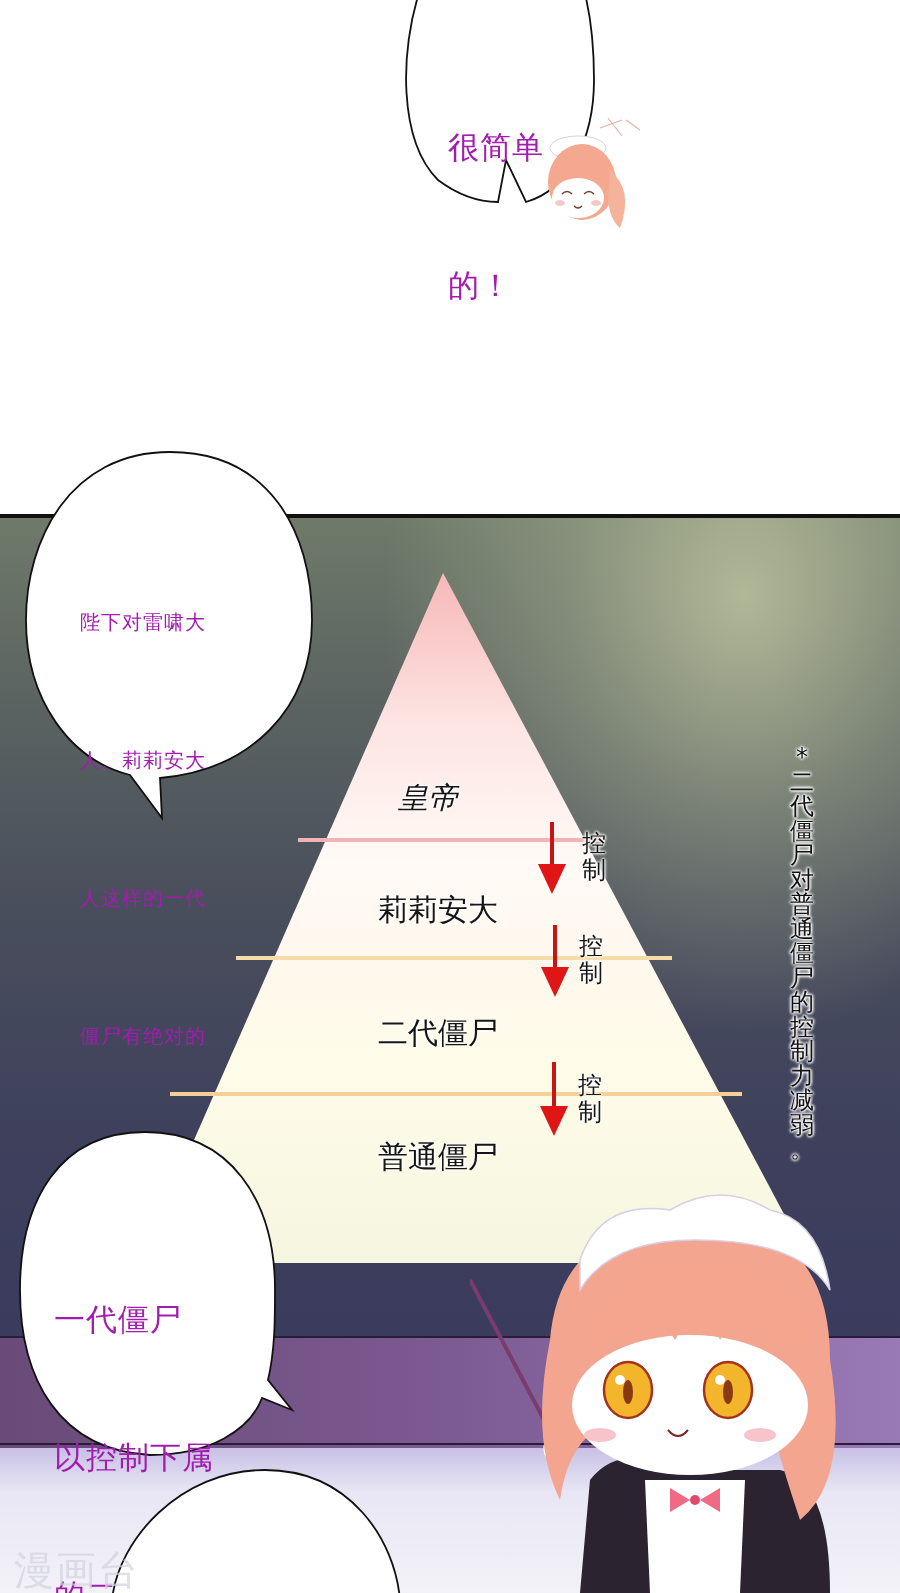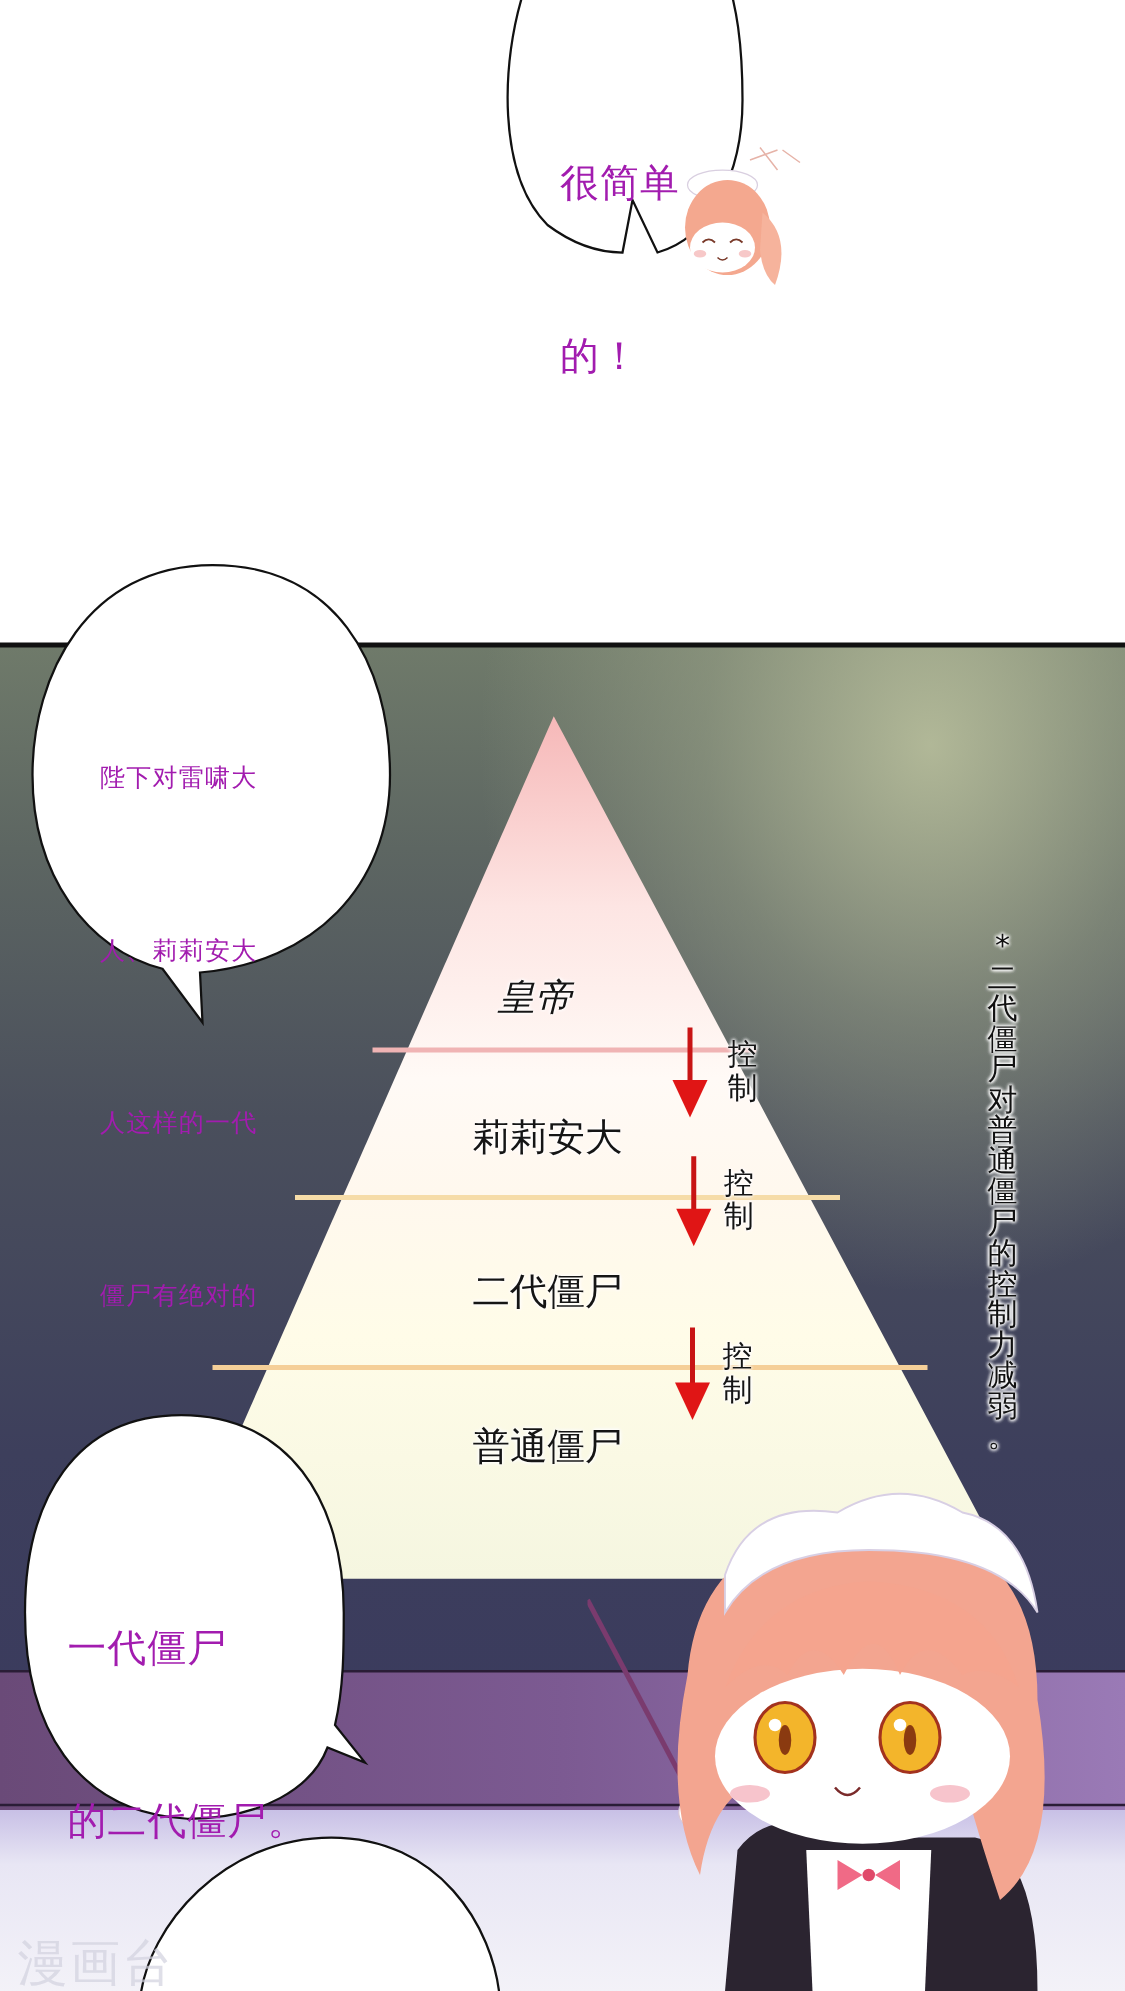--- a/index.html
+++ b/index.html
@@ -145,20 +145,21 @@
   <div>人这样的一代</div>
   <div>僵尸有绝对的</div>
   <div>控制力,</div>
 </div>
 
 <svg class="bubble-svg" style="left:0;top:0;" width="300" height="1460">
   <path d="M145 1132 C60 1132 20 1200 20 1290 C20 1380 60 1450 150 1455 C210 1455 250 1430 262 1398 L292 1410 L268 1380 C275 1350 275 1320 275 1290 C275 1200 230 1132 145 1132 Z" fill="#fff" stroke="#111" stroke-width="1.8"></path>
 </svg>
 <div class="btxt" style="left:54px;top:1204px;font-size:31px;">
   <div>一代僵尸</div>
+  <div>以控制下属</div>
   <div>的二代僵尸。</div>
 </div>
 
 <svg class="bubble-svg" style="left:0;top:0;" width="420" height="1593">
   <path d="M112 1600 C118 1540 180 1470 265 1470 C350 1470 395 1540 400 1600" fill="#fff" stroke="#111" stroke-width="1.8"></path>
 </svg>
 <div class="btxt" style="left:162px;top:1570px;font-size:31px;">
   
 </div>
 

